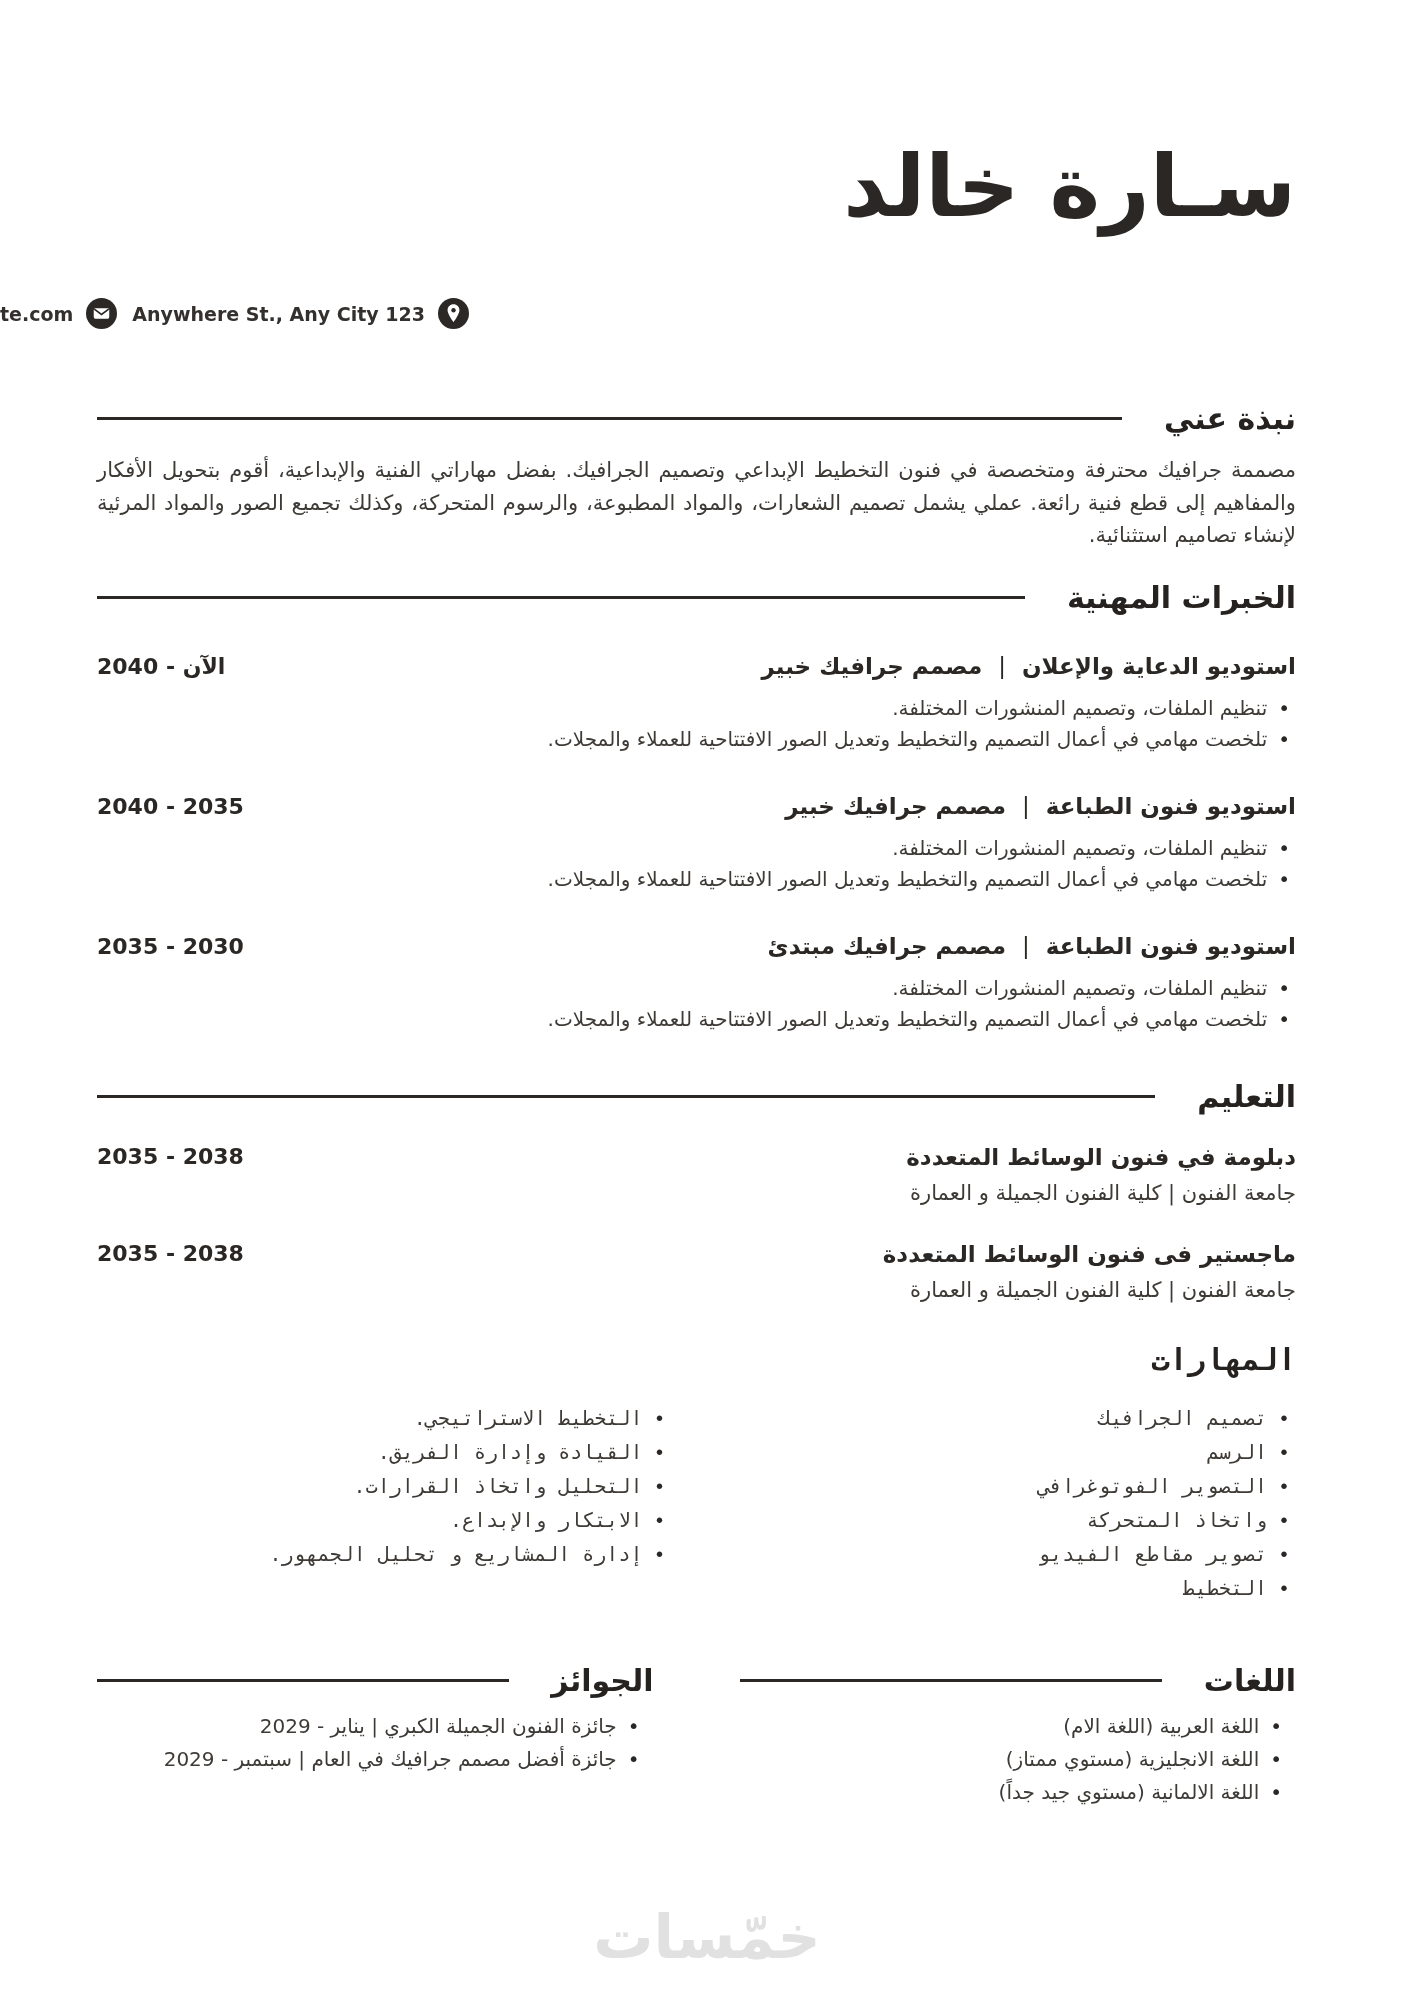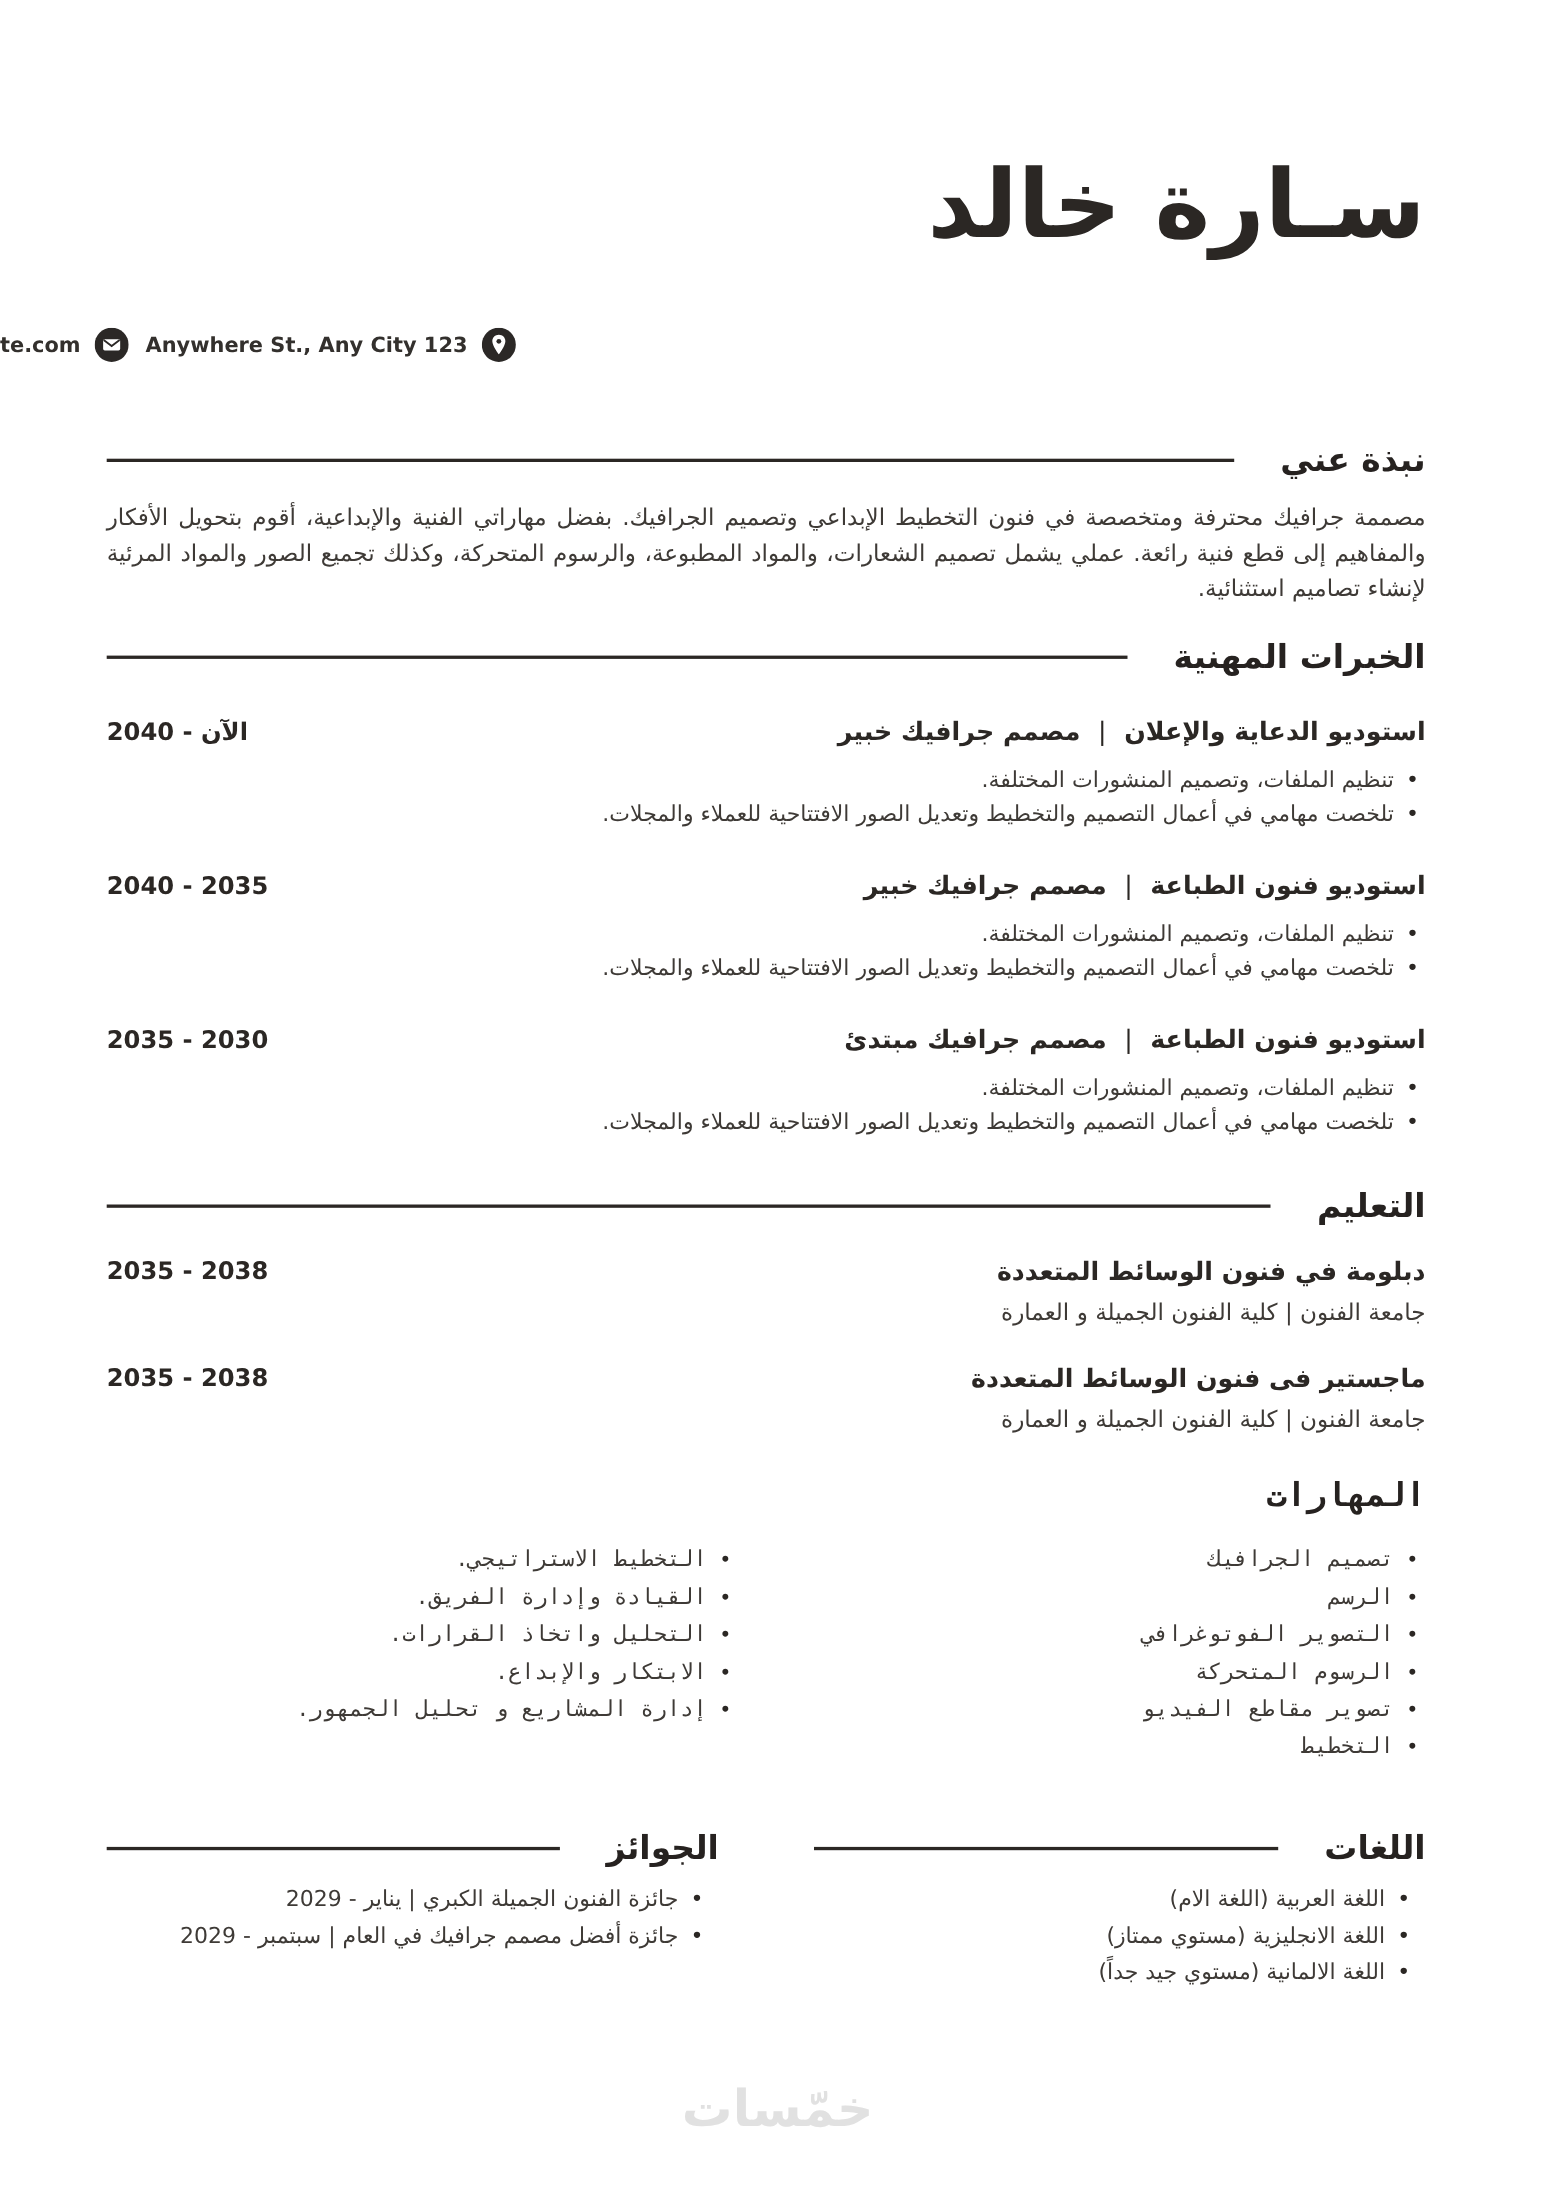--- a/index.html
+++ b/index.html
@@ -59,22 +59,22 @@
   .section-skills { margin-top:40px;font-family:Liberation Mono, monospace; }
   .skills-grid { display:grid; grid-template-columns:1fr 1fr; column-gap:50px; margin-top:24px; }
   .skills-grid ul.dots { margin-top:0; }
   .skills-grid ul.dots li { line-height:34px; }
   
   .bottom-grid { display:grid; grid-template-columns:1fr 1fr; column-gap:86px; margin-top:56px; }
   .bottom-grid ul.dots { margin-top:12px; padding-right:14px; }
   .bottom-grid ul.dots li { line-height:33px; }
   
   .watermark {
-    position:absolute; bottom:56px; left:50%; transform:translateX(-50%);
-    font-size:46px; font-weight:700; color:#e1e1e1; direction:rtl;
+    position:absolute; bottom:28px; left:50%; transform:translateX(-50%);
+    font-size:60px; font-weight:700; color:#e1e1e1; direction:rtl;
   }
 </style>
 </head>
 <body>
 
 <div class="page">
 
   <div class="header">
     <div class="name-col">
       <div class="name">سـارة خالد</div>
@@ -196,21 +196,21 @@
 
   <div class="section-skills">
     <div class="sec-head">
       <h2>المهارات</h2>
     </div>
     <div class="skills-grid">
       <ul class="dots">
         <li>تصميم الجرافيك</li>
         <li>الرسم</li>
         <li>التصوير الفوتوغرافي</li>
-        <li>الرسوم المتحركة</li>
+        <li>واتخاذ المتحركة</li>
         <li>تصوير مقاطع الفيديو</li>
         <li>التخطيط</li>
       </ul>
       <ul class="dots">
         <li>التخطيط الاستراتيجي.</li>
         <li>القيادة وإدارة الفريق.</li>
         <li>التحليل واتخاذ القرارات.</li>
         <li>الابتكار والإبداع.</li>
         <li>إدارة المشاريع و تحليل الجمهور.</li>
       </ul>

